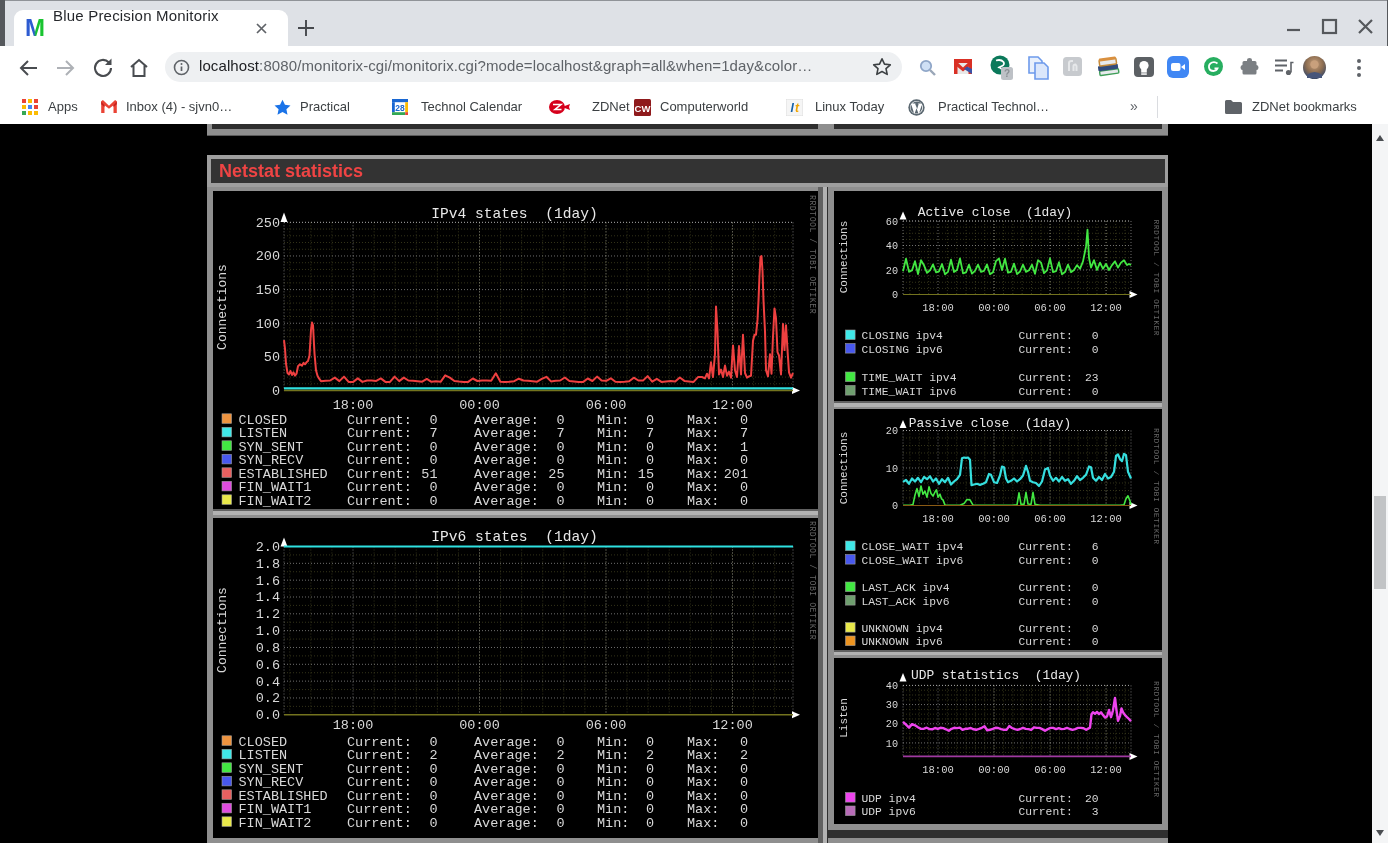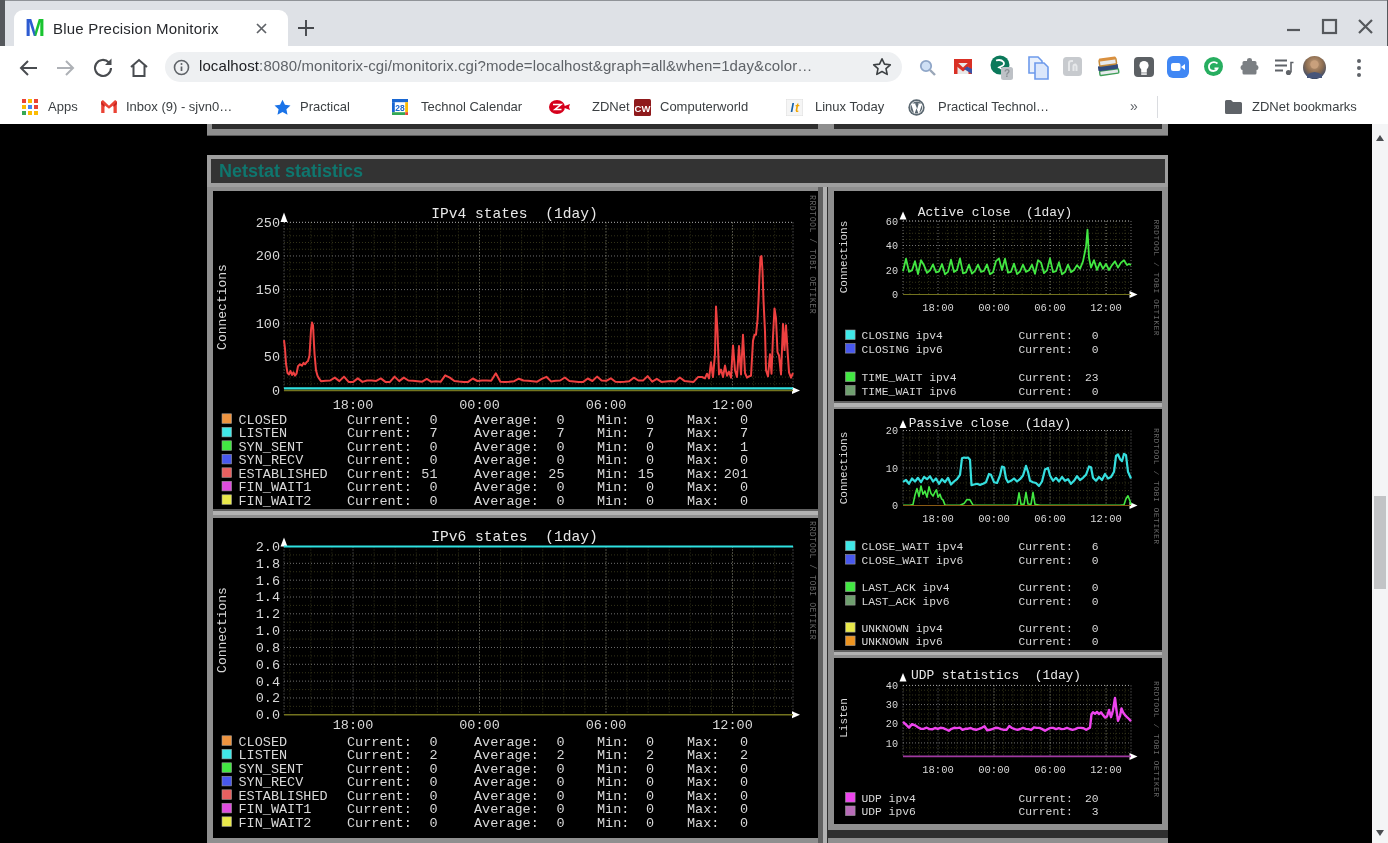--- a/index.html
+++ b/index.html
@@ -11,21 +11,21 @@
 <div class="abs" style="left:14px;top:10px;width:274px;height:36px;background:#fff;border-radius:9px 9px 0 0"></div>
 <svg class="abs" style="left:26px;top:17px" width="19" height="21" viewBox="0 0 19 21">
  <defs>
       <linearGradient id="mg" x1="0" y1="0" x2="1" y2="0">
         <stop offset="0.45" stop-color="#2d5bd1"></stop>
         <stop offset="0.55" stop-color="#19c430"></stop>
       </linearGradient>
     </defs>
  <text x="-1" y="19" font-family="Liberation Sans" font-weight="bold" font-size="24" fill="url(#mg)">M</text>
   </svg>
-<div class="abs" style="left:53px;top:20px;font-size:15px;letter-spacing:0.2px;color:#26282c">Blue Precision Monitorix</div>
+<div class="abs" style="left:53px;top:7px;font-size:15px;letter-spacing:0.2px;color:#26282c">Blue Precision Monitorix</div>
 <svg class="abs" style="left:254px;top:21px" width="15" height="15" viewBox="0 0 15 15">
     <path d="M3,3 L12,12 M12,3 L3,12" stroke="#5f6368" stroke-width="1.7"></path>
   </svg>
 <svg class="abs" style="left:297px;top:19px" width="18" height="18" viewBox="0 0 18 18">
     <path d="M9,1 L9,17 M1,9 L17,9" stroke="#45484d" stroke-width="1.9"></path>
   </svg>
 
 <svg class="abs" style="left:1284px;top:16px" width="96" height="20" viewBox="0 0 96 20">
 <path d="M3,14 L16,14" stroke="#55585c" stroke-width="2.2"></path>
 <rect x="39" y="4" width="13" height="13" fill="none" stroke="#55585c" stroke-width="2.2"></rect>
@@ -149,21 +149,21 @@
         <rect x="12" y="12" width="4" height="4" fill="#fbbc04"></rect>
       </g>
     </svg>
 <span class="abs" style="left:48px;top:8px">Apps</span>
 <svg class="abs" style="left:101px;top:9px" width="16" height="13" viewBox="0 0 18 15">
       <rect width="18" height="15" fill="#fff"></rect>
       <path d="M0,1.5 L0,15 L3.8,15 L3.8,6 L9,10 L14.2,6 L14.2,15 L18,15 L18,1.5 L16,0 L9,6.5 L2,0 Z" fill="#ea4335"></path>
       <path d="M0,1.5 L0,5 L3.8,8 L3.8,6 Z" fill="#c5221f"></path>
       <path d="M14.2,6 L14.2,8 L18,5 L18,1.5 Z" fill="#c5221f"></path>
     </svg>
-<span class="abs" style="left:126px;top:8px">Inbox (9) - sjvn0…</span>
+<span class="abs" style="left:126px;top:8px">Inbox (4) - sjvn0…</span>
 <svg class="abs" style="left:274px;top:8px" width="17" height="17" viewBox="0 0 20 20">
       <path d="M10,0.8 L12.9,6.9 L19.4,7.7 L14.6,12.2 L15.9,18.6 L10,15.4 L4.1,18.6 L5.4,12.2 L0.6,7.7 L7.1,6.9 Z" fill="#1a73e8"></path>
     </svg>
 <span class="abs" style="left:300px;top:8px">Practical</span>
 <svg class="abs" style="left:392px;top:8px" width="16" height="16" viewBox="0 0 16 16">
       <rect width="16" height="16" rx="2" fill="#fff" stroke="#dadce0"></rect>
       <rect x="0" y="0" width="16" height="3.2" fill="#1967d2"></rect>
       <rect x="0" y="3.2" width="2.8" height="10" fill="#1967d2"></rect>
       <rect x="13.2" y="3.2" width="2.8" height="10" fill="#fbbc04"></rect>
       <rect x="0" y="13.2" width="13.2" height="2.8" fill="#34a853"></rect>
@@ -205,21 +205,21 @@
 <div class="abs" style="left:0;top:124px;width:1388px;height:719px;background:#000"></div>
 
 <div class="abs" style="left:207px;top:124px;width:961px;height:12px;background:#8e8e8e"></div>
 <div class="abs" style="left:212px;top:124px;width:606px;height:4.5px;background:#2e2e2e"></div>
 <div class="abs" style="left:834px;top:124px;width:328px;height:4.5px;background:#2e2e2e"></div>
 <div class="abs" style="left:207px;top:134.5px;width:961px;height:1.5px;background:#5a5a5a"></div>
 
 <div class="abs" style="left:207px;top:154.5px;width:961px;height:688.5px;background:#2f2f2f"></div>
 <div class="abs" style="left:207px;top:154.5px;width:961px;height:32.5px;background:#9e9e9e"></div>
 <div class="abs" style="left:210.5px;top:158.5px;width:954px;height:24.5px;background:#333333"></div>
-<div class="abs" style="left:219px;top:161px;font-size:18px;font-weight:bold;color:#0f766e">Netstat statistics</div>
+<div class="abs" style="left:219px;top:161px;font-size:18px;font-weight:bold;color:#ef4444">Netstat statistics</div>
 
 <div class="abs" style="left:207px;top:187px;width:616px;height:656px;background:#8f8f8f"></div>
 <div class="abs" style="left:827.5px;top:187px;width:340.5px;height:642.5px;background:#8f8f8f"></div>
 <div class="abs" style="left:827.5px;top:837.5px;width:340.5px;height:5.5px;background:#8f8f8f"></div>
 
 <div class="abs" style="left:818px;top:187px;width:5px;height:656px;background:#616161"></div>
 <div class="abs" style="left:823px;top:187px;width:4px;height:656px;background:#b2b2b2"></div>
 <div class="abs" style="left:212.5px;top:509px;width:605.5px;height:2px;background:#616161"></div>
 <div class="abs" style="left:212.5px;top:511px;width:605.5px;height:3.5px;background:#b2b2b2"></div>
 <div class="abs" style="left:834px;top:401px;width:328px;height:2px;background:#616161"></div>

